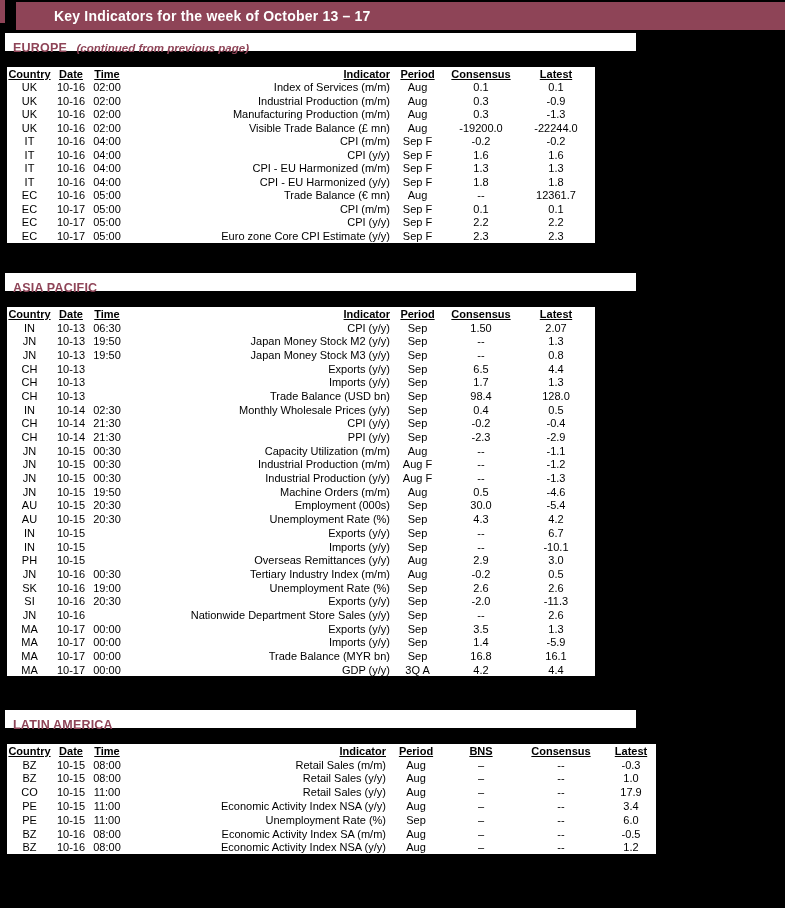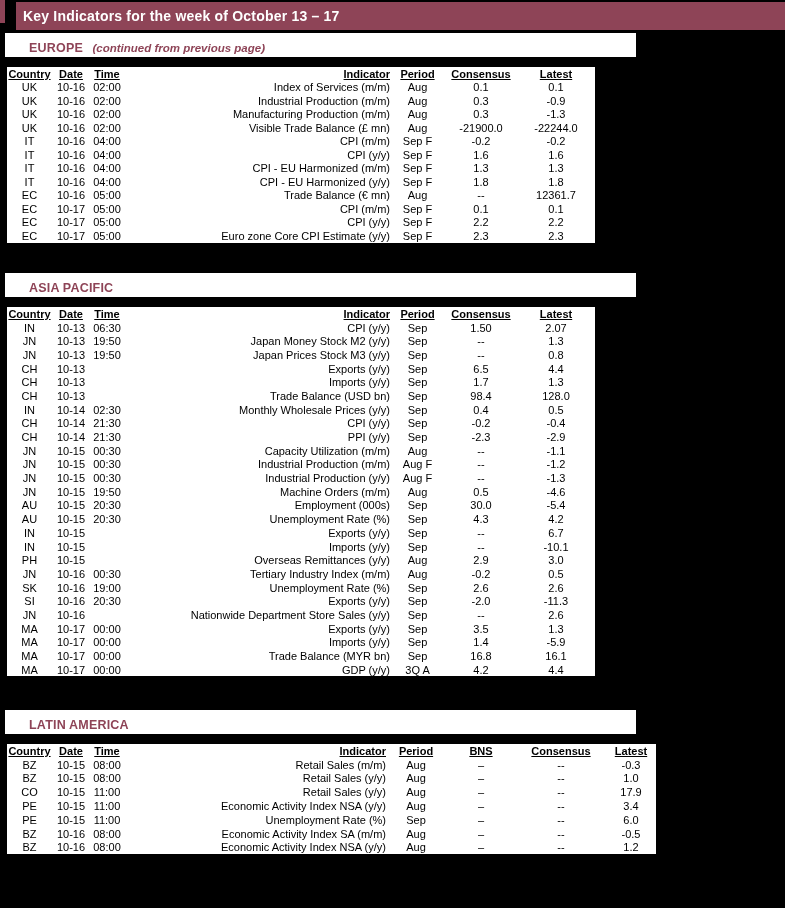--- a/index.html
+++ b/index.html
@@ -4,23 +4,23 @@
 <style>
   :root { --accent:#8e4457; --panel:#ffffff; --ink:#000000; }
   * { margin:0; padding:0; box-sizing:border-box; }
   html,body { background:#000; }
   body {
     position:relative; width:785px; height:908px; overflow:hidden;
     font-family:"Liberation Sans", sans-serif; color:var(--ink);
   }
   .corner-chip { position:absolute; left:0; top:0; width:5px; height:23px; background:var(--accent); }
   .titlebar { position:absolute; left:16px; top:2px; right:0; height:28px; background:var(--accent); }
-  .titlebar .ttl { display:block; color:#fff; font-weight:bold; font-size:14px; line-height:28px; padding-left:7px; letter-spacing:.2px; }
-
-  .band { position:absolute; left:5px; width:631px; height:24px; background:var(--panel); line-height:27px; padding-left:24px; white-space:nowrap; }
+  .titlebar .ttl { display:block; color:#fff; font-weight:bold; font-size:14px; line-height:28px; padding-left:38px; letter-spacing:.2px; }
+
+  .band { position:absolute; left:5px; width:631px; height:18px; background:var(--panel); line-height:27px; padding-left:8px; white-space:nowrap; }
   .band-title { color:var(--accent); font-weight:bold; font-size:12.5px; letter-spacing:.2px; }
   .band-note  { color:var(--accent); font-weight:bold; font-style:italic; font-size:11.5px; margin-left:5px; }
 
   .tblwrap { position:absolute; left:5px; background:var(--panel); border:2px solid #000; overflow:hidden; }
   .tblwrap table { width:100%; border-collapse:collapse; table-layout:fixed; font-size:11px; }
   th { font-weight:bold; text-decoration:underline; text-underline-offset:1px; }
   th, td { text-align:center; white-space:nowrap; overflow:hidden; padding:0; }
   th.left, td.left { text-align:right; }
 
   #eu-table { top:65px;  width:592px; height:180px; }
@@ -97,21 +97,21 @@
           <td class="c4">Aug</td>
           <td class="c5">0.3</td>
           <td class="c6">-1.3</td>
         </tr>
         <tr>
           <td class="c0">UK</td>
           <td class="c1">10-16</td>
           <td class="c2">02:00</td>
           <td class="c3 left">Visible Trade Balance (£ mn)</td>
           <td class="c4">Aug</td>
-          <td class="c5">-21900.0</td>
+          <td class="c5">-19200.0</td>
           <td class="c6">-22244.0</td>
         </tr>
         <tr>
           <td class="c0">IT</td>
           <td class="c1">10-16</td>
           <td class="c2">04:00</td>
           <td class="c3 left">CPI (m/m)</td>
           <td class="c4">Sep F</td>
           <td class="c5">-0.2</td>
           <td class="c6">-0.2</td>
@@ -215,21 +215,21 @@
           <td class="c2">19:50</td>
           <td class="c3 left">Japan Money Stock M2 (y/y)</td>
           <td class="c4">Sep</td>
           <td class="c5">--</td>
           <td class="c6">1.3</td>
         </tr>
         <tr>
           <td class="c0">JN</td>
           <td class="c1">10-13</td>
           <td class="c2">19:50</td>
-          <td class="c3 left">Japan Prices Stock M3 (y/y)</td>
+          <td class="c3 left">Japan Money Stock M3 (y/y)</td>
           <td class="c4">Sep</td>
           <td class="c5">--</td>
           <td class="c6">0.8</td>
         </tr>
         <tr>
           <td class="c0">CH</td>
           <td class="c1">10-13</td>
           <td class="c2"></td>
           <td class="c3 left">Exports (y/y)</td>
           <td class="c4">Sep</td>

